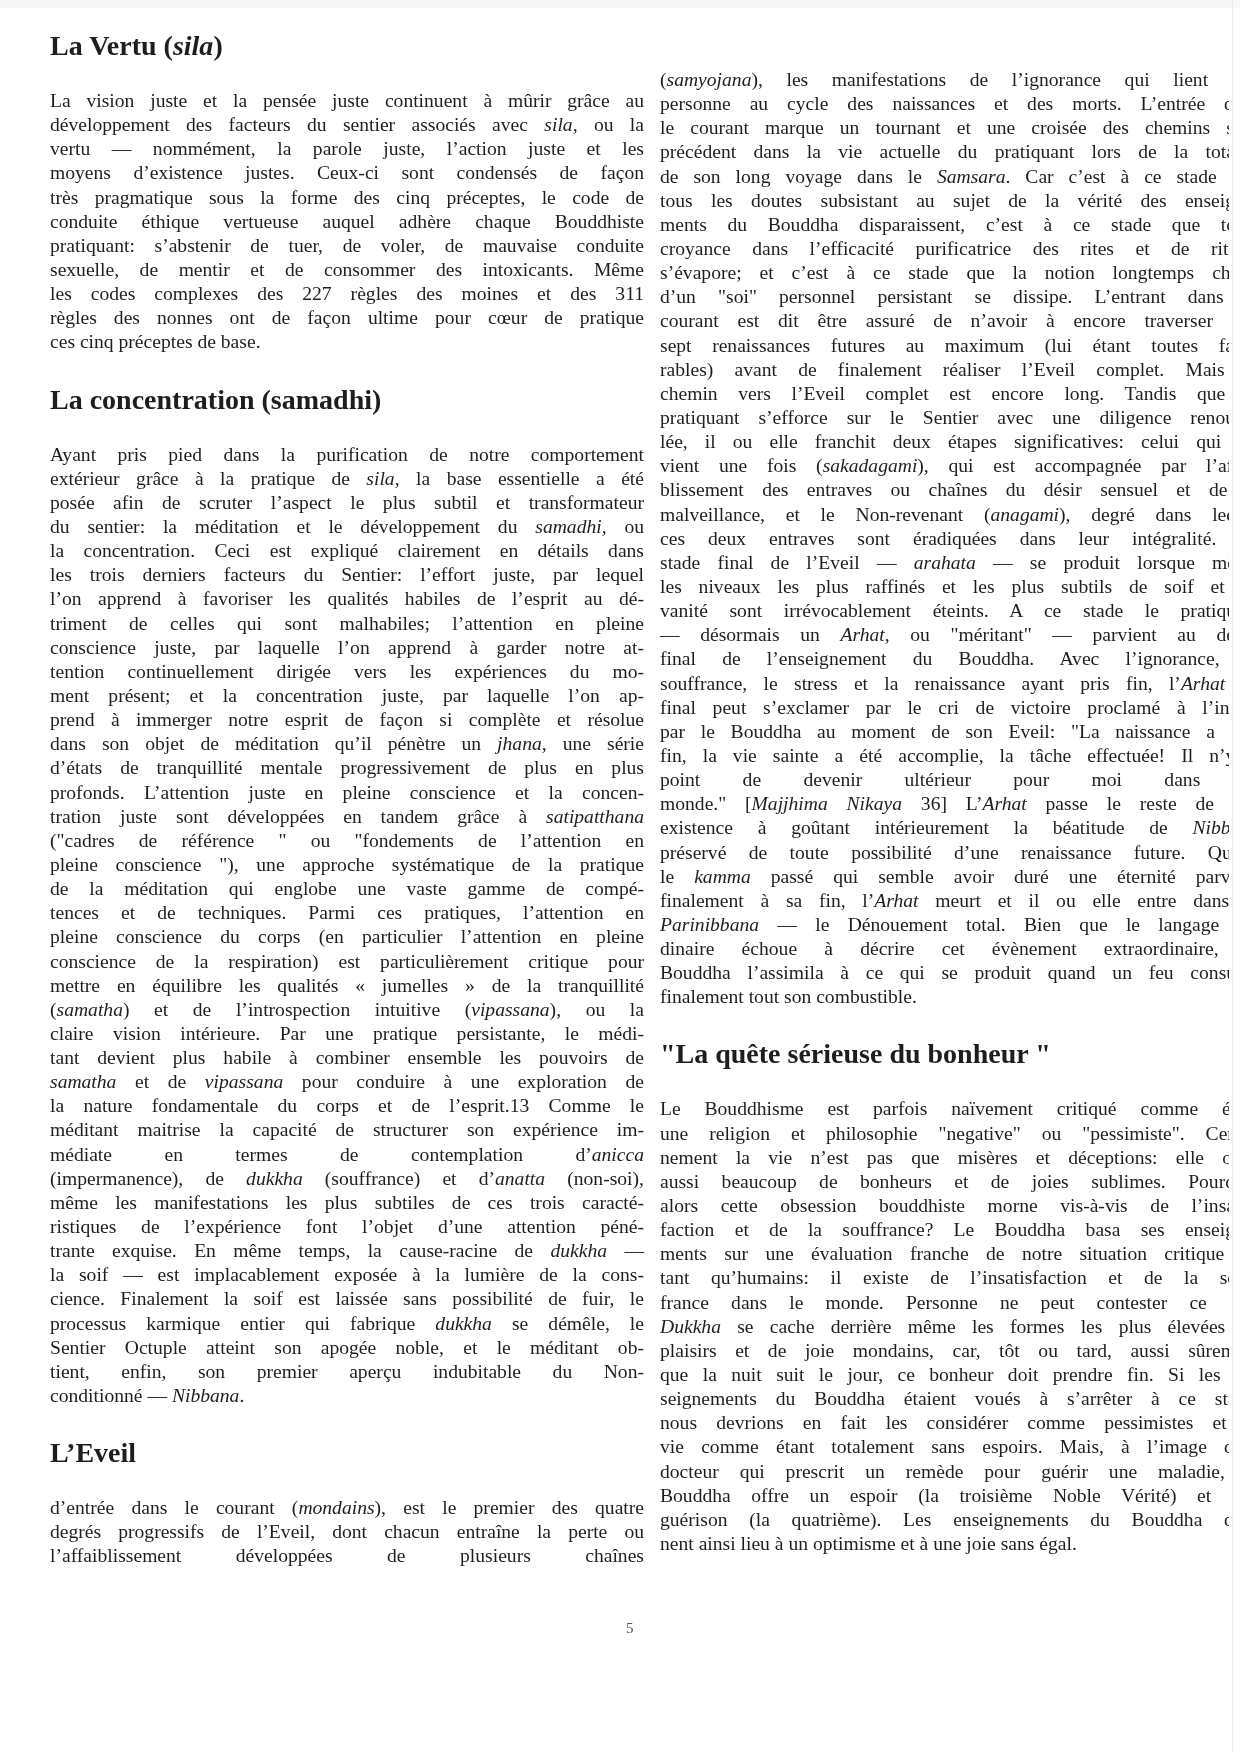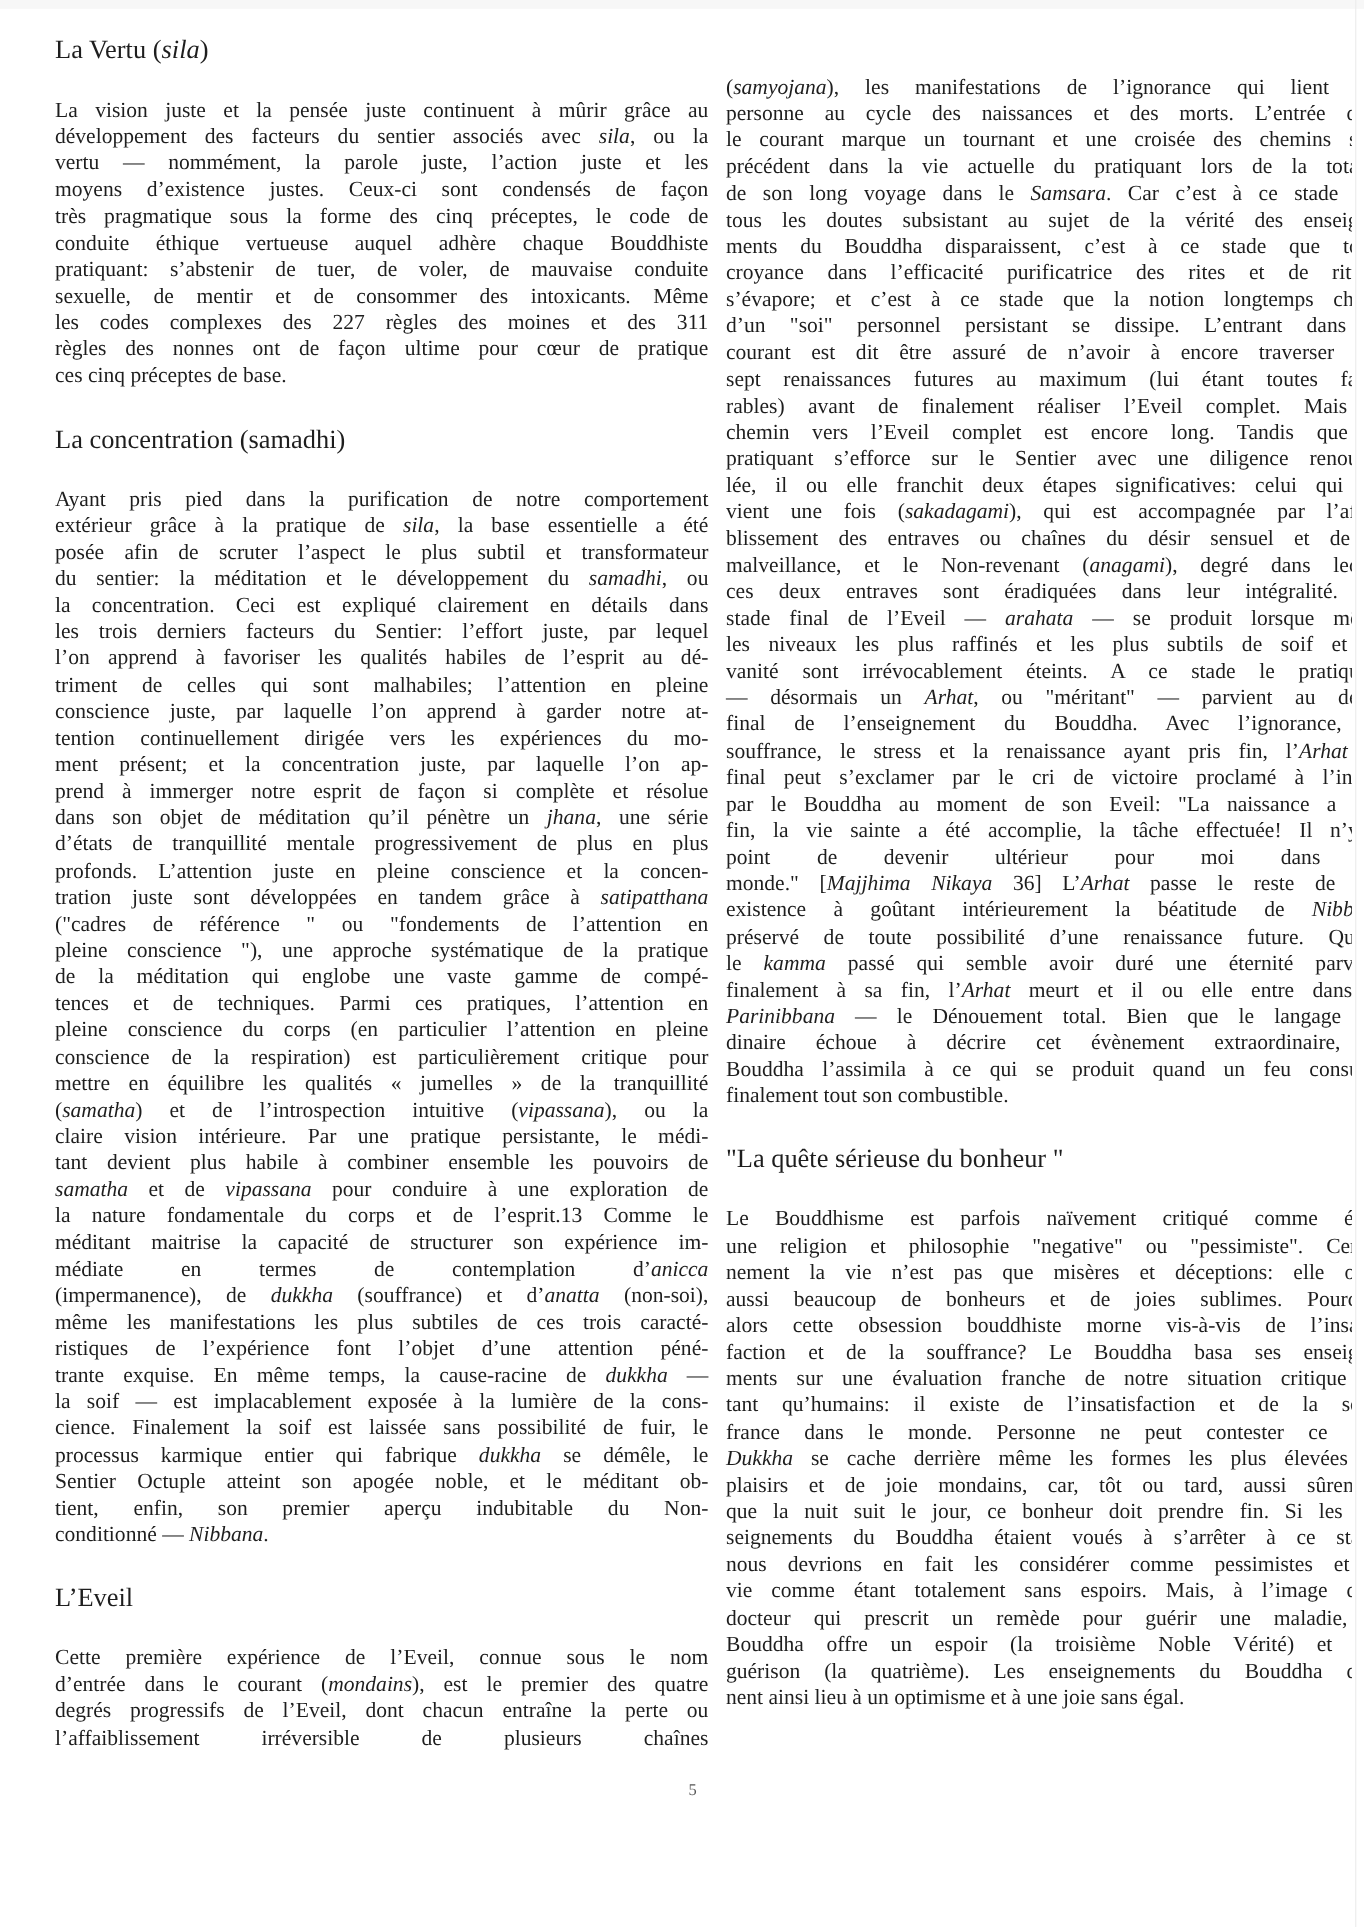--- a/index.html
+++ b/index.html
@@ -9,21 +9,21 @@
   .col { position:absolute; font-size:19.6px; line-height:24.15px; }
   .col-left { left:50px; top:33px; width:594px; }
   .col-right { left:660px; top:68px; width:600px; }
   .clip { position:absolute; left:0; top:0; width:1229px; height:1752px; overflow:hidden; }
   .edge { position:absolute; left:1232px; top:0; width:1px; height:1752px; background:#ececec; }
   .line { display:block; white-space:nowrap; height:24.15px; }
   .j { text-align:justify; text-align-last:justify; }
   .col-right .line { width:600px; }
   .col-left .line { width:594px; }
   .last { text-align-last:left; }
-  h2 { font-weight:normal; font-size:24px; margin:0; line-height:26px; white-space:nowrap; }
+  h2 { font-weight:bold; font-size:28px; margin:0; line-height:26px; white-space:nowrap; }
   .gap-h { height:30px; }
   .gap-b { height:32px; }
   i { font-style:italic; }
   .pagenum { position:absolute; left:626px; top:1620px; font-size:15px; color:#555; }
 </style>
 </head>
 <body>
 
 <div class="topstrip"></div>
 
@@ -87,24 +87,23 @@
         <span class="line j">cience. Finalement la soif est laissée sans possibilité de fuir, le</span>
         <span class="line j">processus karmique entier qui fabrique <i>dukkha</i> se démêle, le</span>
         <span class="line j">Sentier Octuple atteint son apogée noble, et le méditant ob-</span>
         <span class="line j">tient, enfin, son premier aperçu indubitable du Non-</span>
         <span class="line j last">conditionné — <i>Nibbana</i>.</span>
       </div>
     <div class="gap-b"></div>
     <h2>L’Eveil</h2>
     <div class="gap-h"></div>
     <div id="p-eveil">
-        <span class="line j">Cette première expérience de l’Eveil, connue sous le nom</span>
         <span class="line j">d’entrée dans le courant (<i>mondains</i>), est le premier des quatre</span>
         <span class="line j">degrés progressifs de l’Eveil, dont chacun entraîne la perte ou</span>
-        <span class="line j">l’affaiblissement irréversible de plusieurs chaînes</span>
+        <span class="line j">l’affaiblissement développées de plusieurs chaînes</span>
       </div>
   </div>
 
   <div class="col col-right">
     <div id="p-eveil2">
         <span class="line j">(<i>samyojana</i>), les manifestations de l’ignorance qui lient une</span>
         <span class="line j">personne au cycle des naissances et des morts. L’entrée dans</span>
         <span class="line j">le courant marque un tournant et une croisée des chemins sans</span>
         <span class="line j">précédent dans la vie actuelle du pratiquant lors de la totalité</span>
         <span class="line j">de son long voyage dans le <i>Samsara</i>. Car c’est à ce stade que</span>

